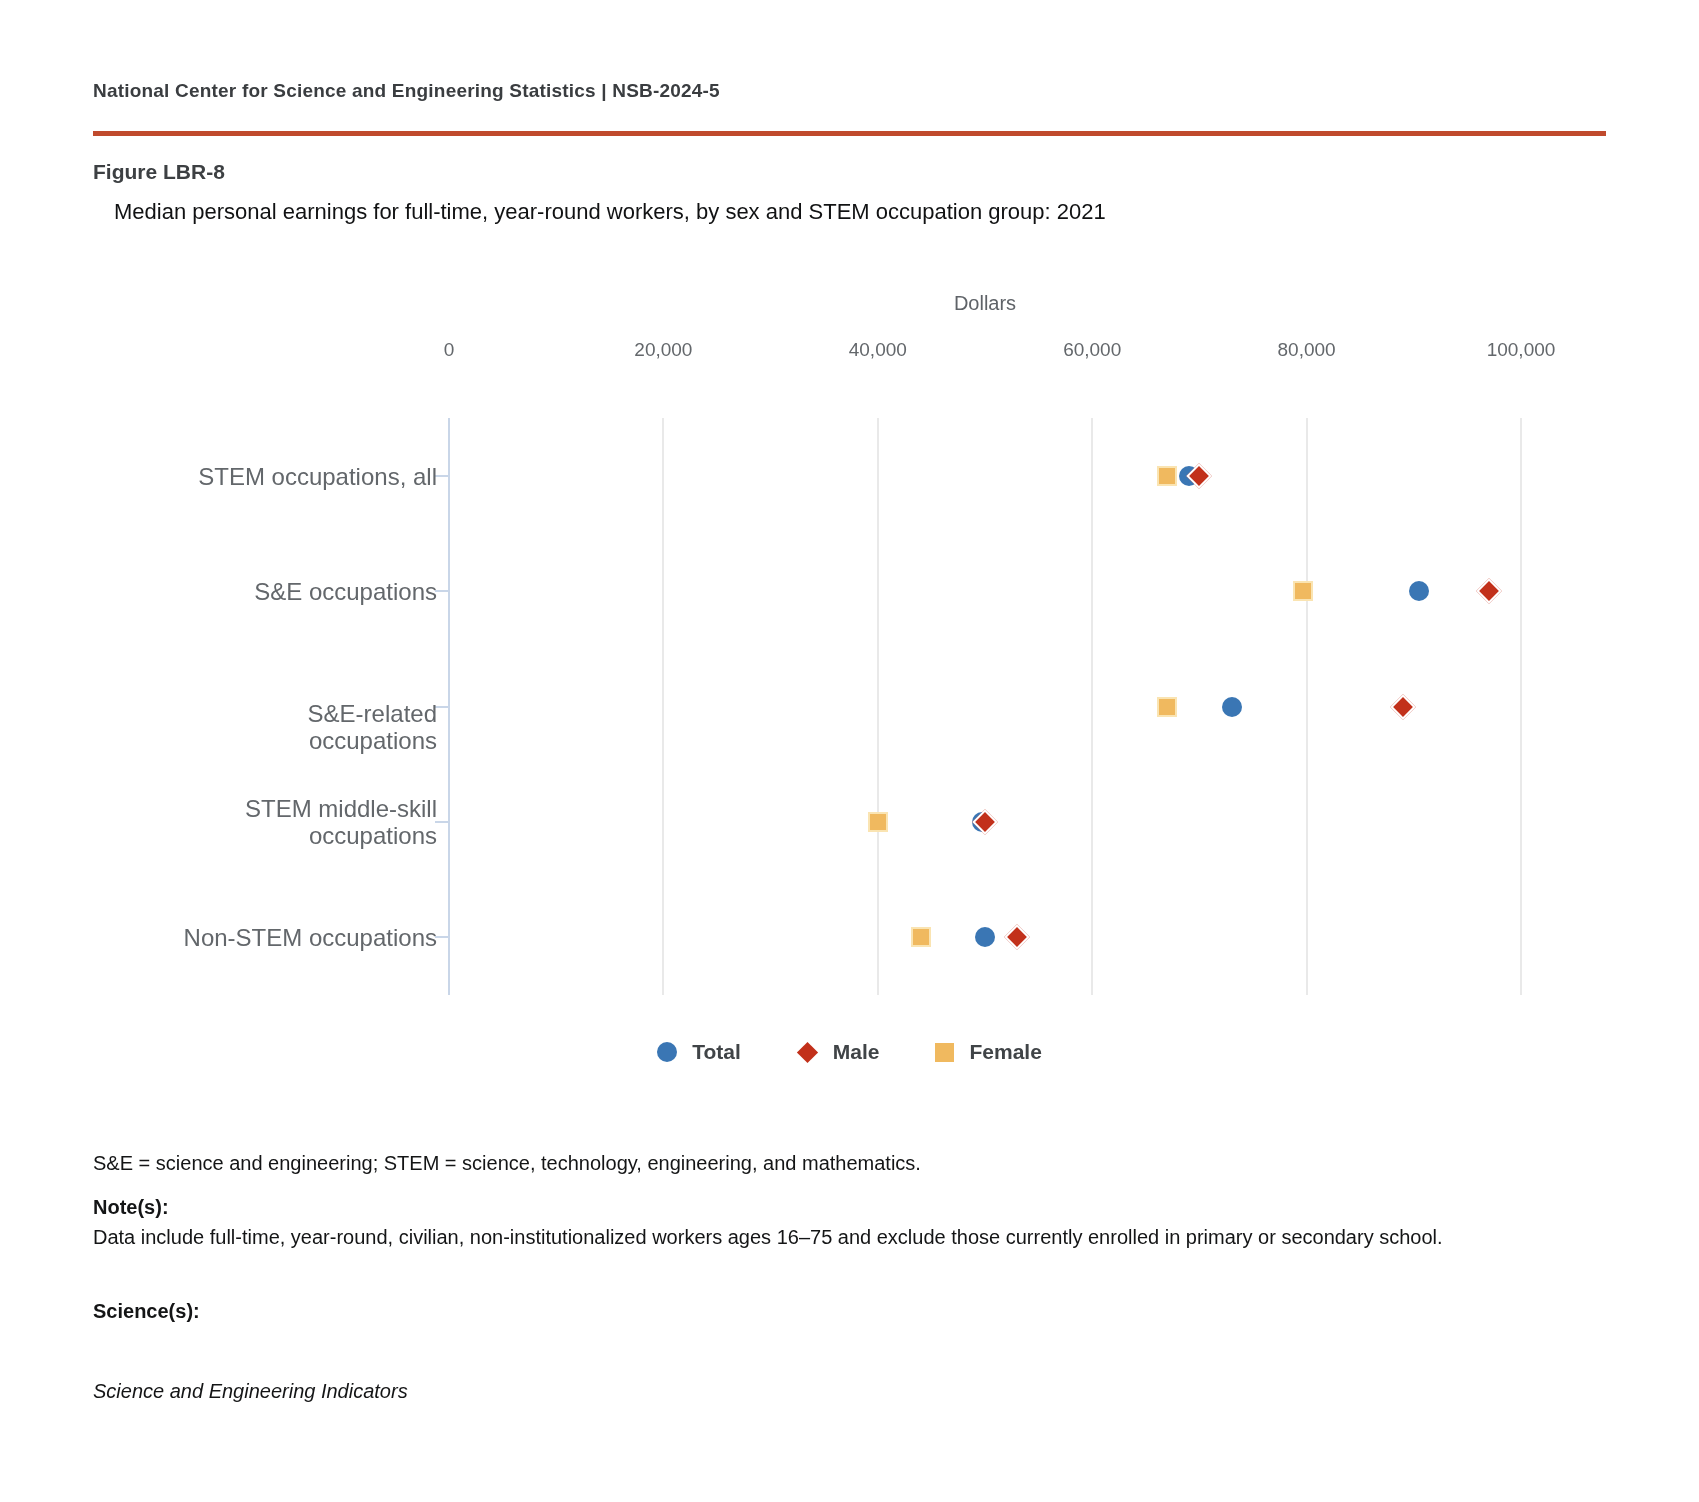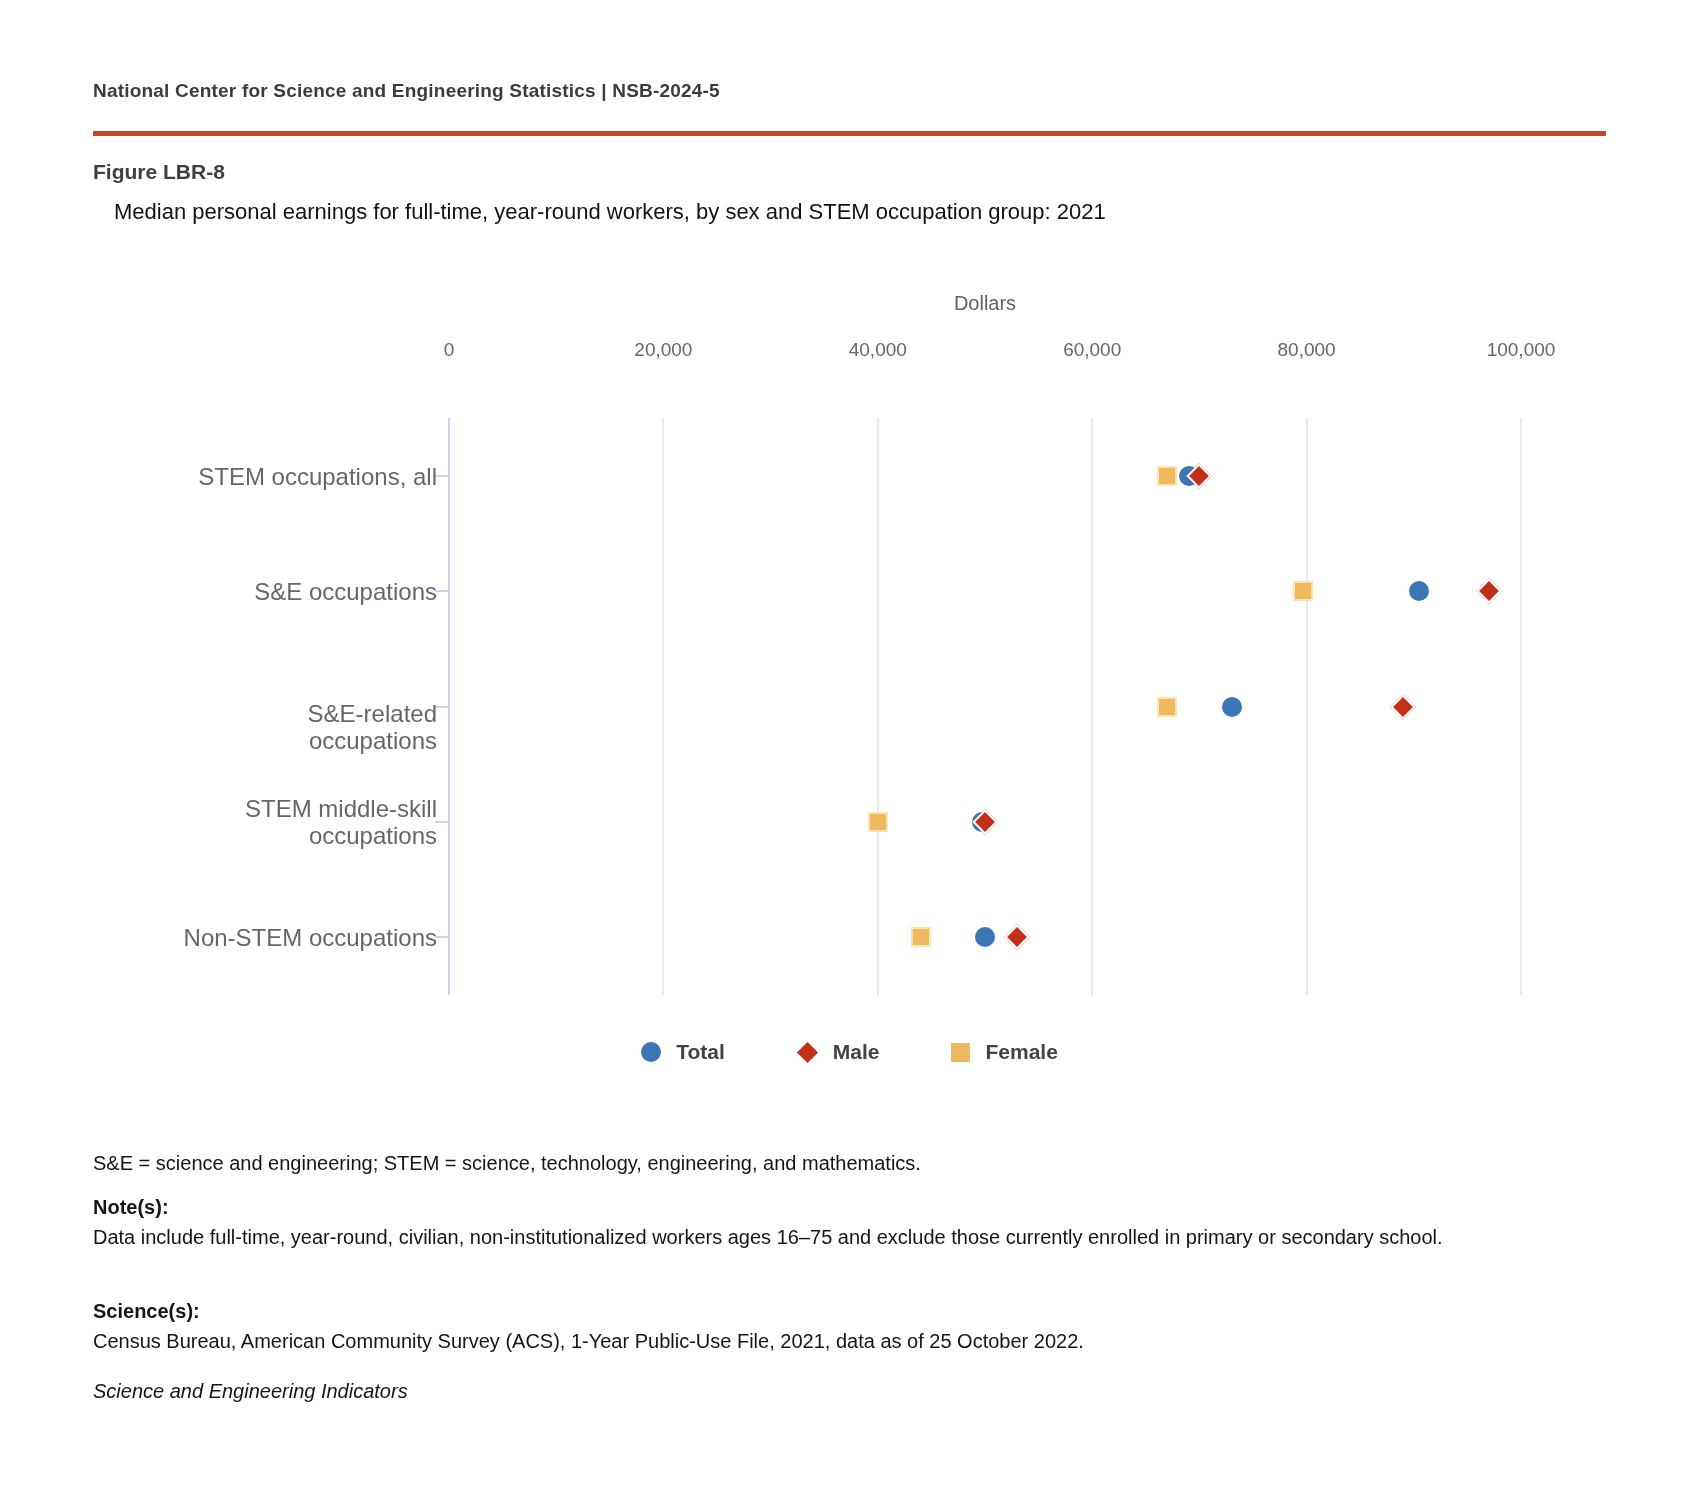--- a/index.html
+++ b/index.html
@@ -15,21 +15,21 @@
   .axis-title{top:292px;font-size:20px;color:#5f6368;transform:translateX(-50%);}
   .x-tick-label{top:339px;font-size:19px;color:#63676b;transform:translateX(-50%);white-space:nowrap;}
   .gridline{top:418px;height:577px;width:2px;background:#e9e9e9;}
   .y-axis-line{top:418px;height:577px;width:2px;background:#c9d6e8;}
   .cat-tick{width:14px;height:2px;background:#c9d6e8;}
   .cat-label{width:260px;text-align:right;font-size:24px;line-height:27px;color:#63676b;transform:translateY(-50%);}
   .marker{transform:translate(-50%,-50%);}
   .m-circle{width:20px;height:20px;border-radius:50%;background:#3a76b4;}
   .m-square{width:16px;height:16px;background:#f0b95f;border:2px solid #fae4b2;}
   .m-diamond{width:14px;height:14px;background:#c2301a;border:2px solid #ffffff;transform:translate(-50%,-50%) rotate(45deg);}
-  .legend{left:0;top:1040px;width:1699px;display:flex;justify-content:center;align-items:center;gap:72px;}
+  .legend{left:0;top:1040px;width:1699px;display:flex;justify-content:center;align-items:center;gap:56px;}
   .legend-item{display:flex;align-items:center;gap:15px;}
   .legend-label{font-size:21px;font-weight:700;color:#404447;}
   .lg-circle{width:20px;height:20px;border-radius:50%;background:#3a76b4;}
   .lg-diamond{width:15px;height:15px;background:#c2301a;transform:rotate(45deg);margin:0 3px;}
   .lg-square{width:19px;height:19px;background:#f0b95f;}
   .foot{left:93px;font-size:20px;color:#141516;line-height:30px;}
   .bold{font-weight:700;}
   .italic{font-style:italic;}
   .notes-body{width:1400px;}
 </style>
@@ -96,15 +96,14 @@
       <div class="legend-item">
         <div class="lg-square"></div>
         <div class="legend-label">Female</div>
       </div>
     </div>
 
   <div class="abs foot" style="top:1148px;">S&amp;E = science and engineering; STEM = science, technology, engineering, and mathematics.</div>
   <div class="abs foot bold" style="top:1192px;">Note(s):</div>
   <div class="abs foot notes-body" style="top:1222px;">Data include full-time, year-round, civilian, non-institutionalized workers ages 16–75 and exclude those currently enrolled in primary or secondary school.</div>
   <div class="abs foot bold" style="top:1296px;">Science(s):</div>
-  <div class="abs foot" style="top:1326px;">Census Bureau, American Community Survey (ACS), 1-Year Public-Use File, 2021, data as of 25 October 2022.</div>
   <div class="abs foot italic" style="top:1376px;">Science and Engineering Indicators</div>
 </div>
 
 </body></html>

